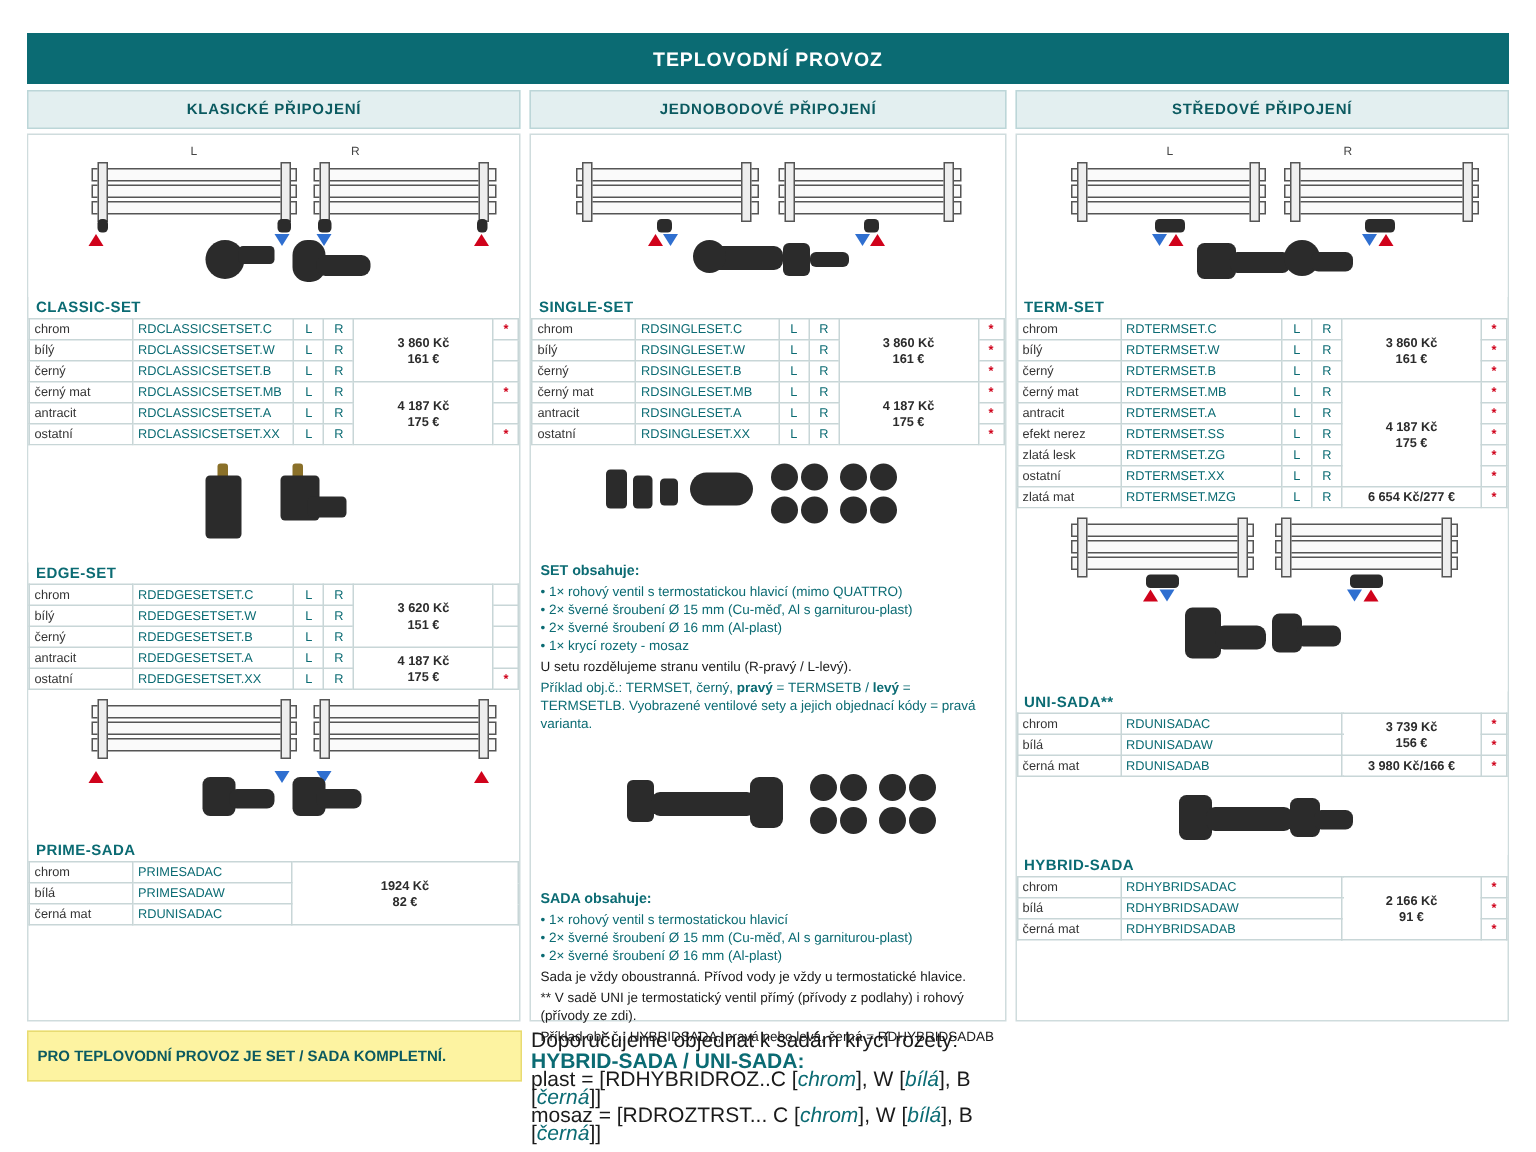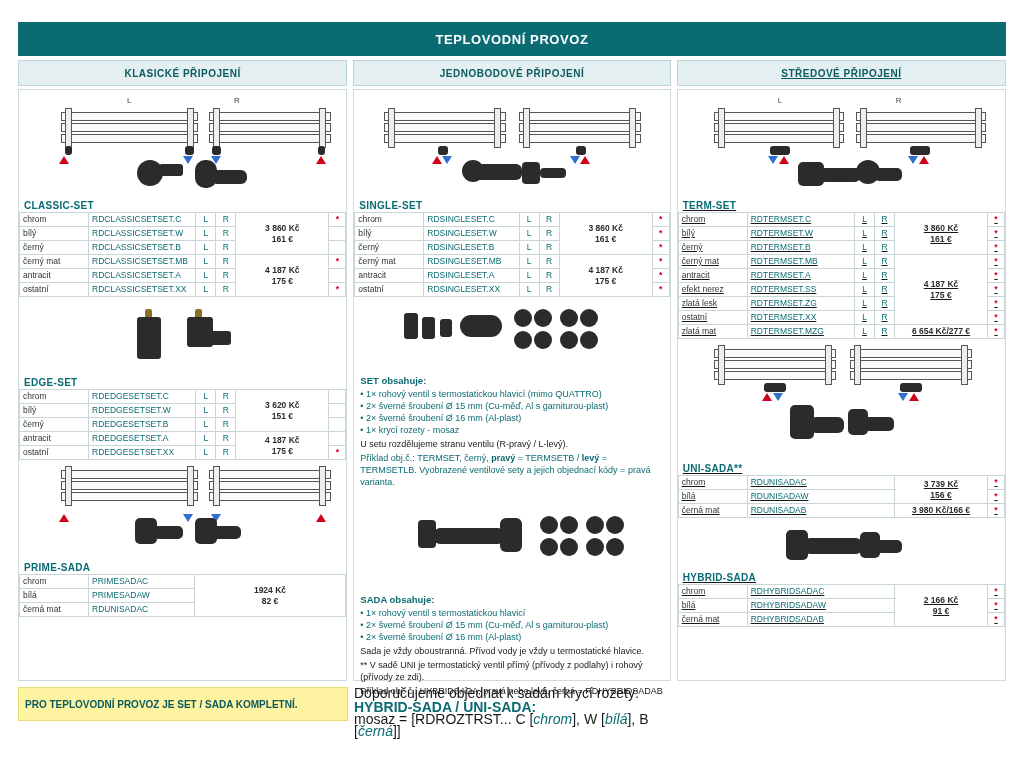--- a/index.html
+++ b/index.html
@@ -44,21 +44,21 @@
     color: #0b5a60;
     text-align: center;
     font-weight: bold;
     font-size: 10px;
     letter-spacing: 0.5px;
     padding: 7px 0 6px 0;
     border: 1px solid #bcd6d8;
   }
   .c1 { width: 330px; }
   .c2 { width: 318px; }
-  .c3 { width: 330px; text-decoration: underline; }
+  .c3 { width: 330px; }
 
   .columns {
     display: flex;
     gap: 6px;
     margin-top: 3px;
   }
   .col {
     border: 1px solid #cfdcdd;
     box-sizing: border-box;
     position: relative;
@@ -729,20 +729,23 @@
   </div>
 
   <div class="bottom">
     <div class="banner">PRO TEPLOVODNÍ PROVOZ JE SET / SADA KOMPLETNÍ.</div>
     <div class="bottom-text">
       <div class="rosette-head">Doporučujeme objednat k sadám krycí rozety:</div>
       <div class="two-cols">
         <div>
           <div class="kt">HYBRID-SADA / UNI-SADA:</div>
           <div>
+            <span>plast = [RDHYBRIDROZ..C [</span><i class="teal">chrom</i><span>], W [</span><i class="teal">bílá</i><span>], B [</span><i class="teal">černá</i><span>]]</span>
+          </div>
+          <div>
             <span>mosaz = [RDROZTRST... C [</span><i class="teal">chrom</i><span>], W [</span><i class="teal">bílá</i><span>], B [</span><i class="teal">černá</i><span>]]</span>
           </div>
         </div>
         <div>
           <div class="kt">HYBRID-SADA:</div>
           <div>
             <span>mosaz = [RDROZTRRO... C [</span><i class="teal">chrom</i><span>], W [</span><i class="teal">bílá</i><span>], B [</span><i class="teal">černá</i><span>]]</span>
           </div>
         </div>
       </div>

